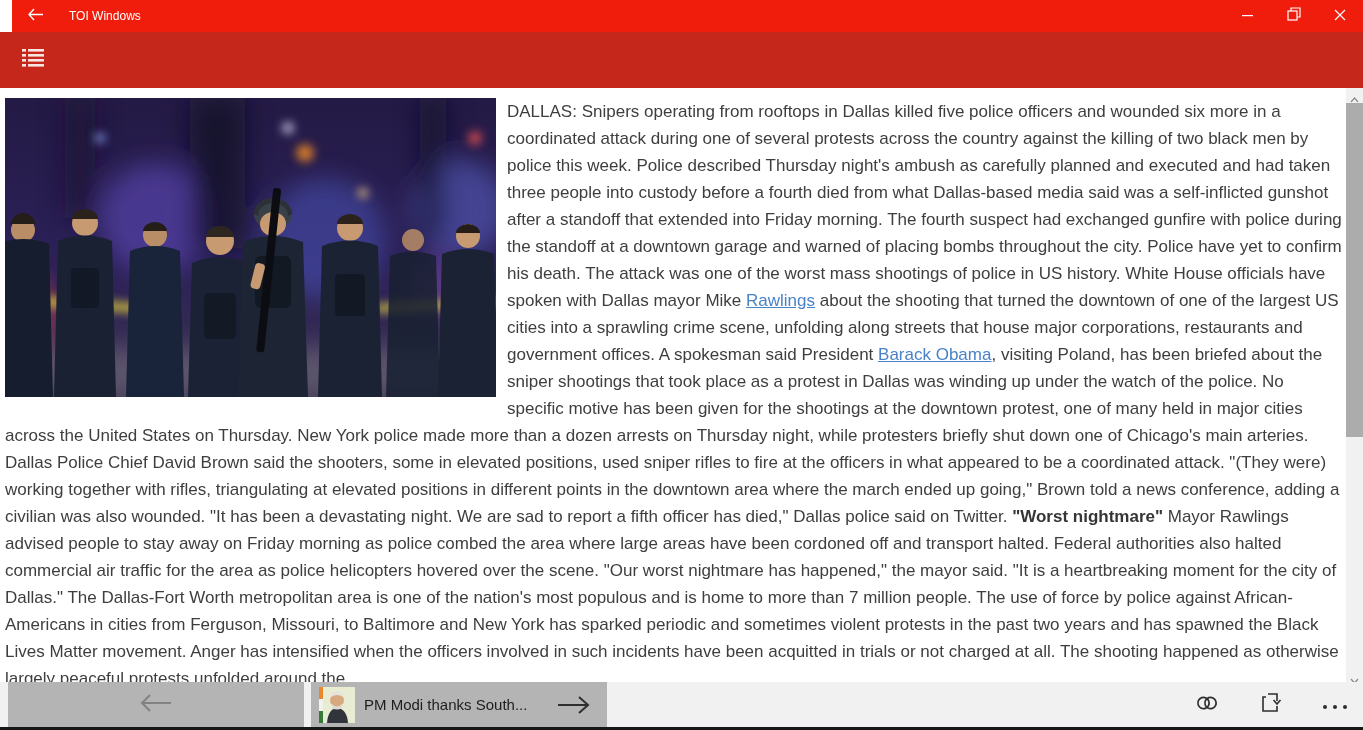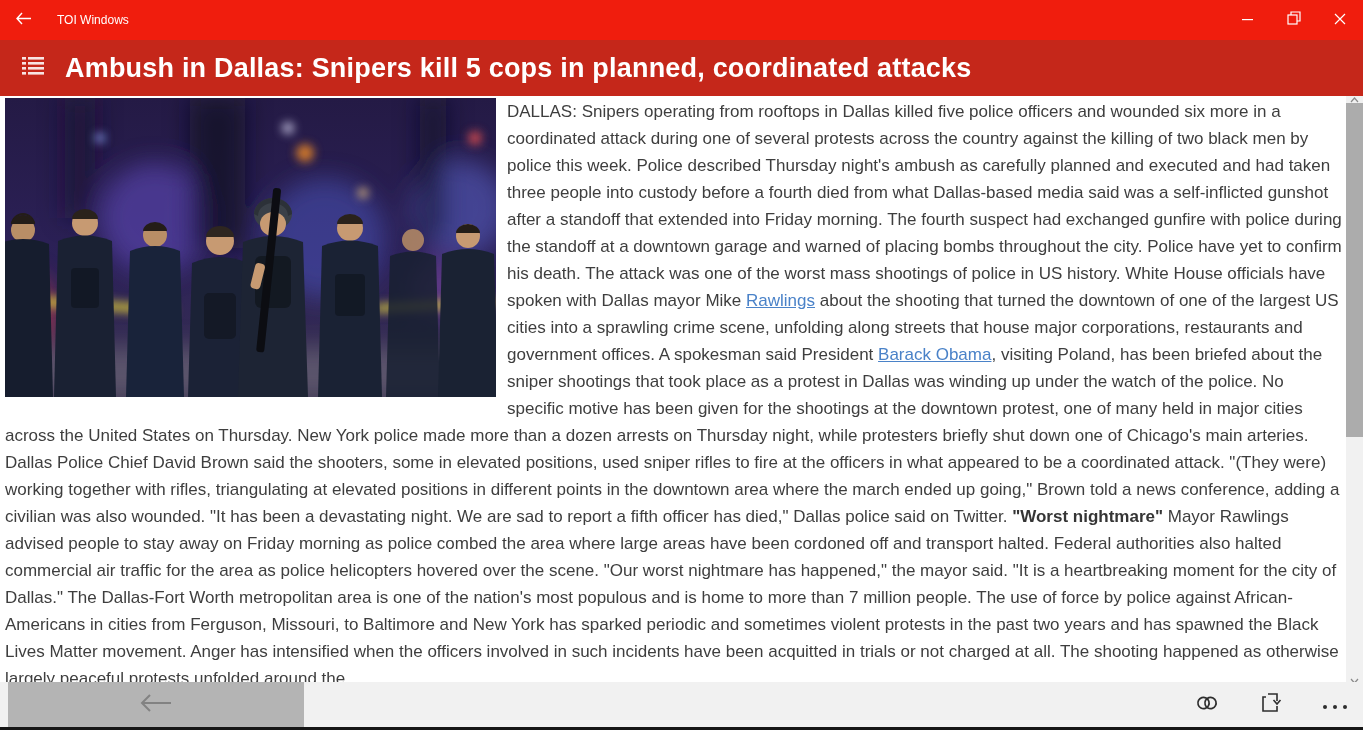--- a/index.html
+++ b/index.html
@@ -2,22 +2,22 @@
 <html><head>
 <meta charset="utf-8">
 <style>
   html,body{margin:0;padding:0;}
   body{
     width:1363px;height:730px;overflow:hidden;position:relative;
     font-family:"Liberation Sans", sans-serif;background:#ffffff;
   }
   
   .titlebar{
-    height:40px;background:#F01D0D;display:flex;align-items:center;color:#fff;
-    position:relative;z-index:30;
+    height:32px;background:#F01D0D;display:flex;align-items:center;color:#fff;
+    position:relative;z-index:30;margin-left:12px;
   }
   .tb-back{width:46px;height:32px;display:flex;align-items:center;justify-content:center;cursor:pointer;}
   .tb-title{font-size:12px;margin-left:11px;color:#fff;}
   .tb-spacer{flex:1;}
   .tb-btn{width:46px;height:32px;display:flex;align-items:center;justify-content:center;cursor:pointer;}
   
   .header{
     height:56px;background:#C5271A;display:flex;align-items:center;
     position:relative;z-index:30;
   }
@@ -114,21 +114,20 @@
           <rect x="0" y="7" width="4" height="2.6"></rect>
             <rect x="6" y="7" width="16" height="2.6"></rect>
           <rect x="0" y="12" width="4" height="2.6"></rect>
             <rect x="6" y="12" width="16" height="2.6"></rect>
           <rect x="0" y="17" width="4" height="2.6"></rect>
             <rect x="6" y="17" width="16" height="2.6"></rect>
         </g>
       </svg>
     </span>
   </div>
-  <div class="headline">Ambush in Dallas: Snipers kill 5 cops in planned, coordinated attacks</div>
 </div>
 
 <div class="content">
   <div class="photo" aria-label="Night scene of Dallas police officers in dark uniforms standing in a line, one central officer in helmet holding a rifle, yellow police tape and blurred purple city lights behind">
     <svg width="491" height="299" viewBox="0 0 491 299" preserveAspectRatio="none">
       <defs>
         <linearGradient id="night" x1="0" y1="0" x2="0" y2="1">
           <stop offset="0" stop-color="#241a45"></stop>
             <stop offset="0.55" stop-color="#2c2158"></stop>
             <stop offset="1" stop-color="#3a3350"></stop>
@@ -237,20 +236,40 @@
 </div>
 
 <div class="bottombar">
   <div class="nav-panel nav-prev">
     <span>
       <svg width="36" height="22" viewBox="0 0 36 22">
           <path d="M12 3 L4 11 L12 19 M4 11 H33" stroke="#828282" stroke-width="2" fill="none"></path>
         </svg>
     </span>
   </div>
+  <div class="nav-panel nav-next">
+    <span class="next-thumb">
+      <svg width="36" height="36" viewBox="0 0 36 36">
+        <rect width="36" height="36" fill="#e8ecd2"></rect>
+        <rect x="0" y="0" width="4" height="12" fill="#e8882a"></rect>
+        <rect x="0" y="12" width="4" height="12" fill="#f2f2ee"></rect>
+        <rect x="0" y="24" width="4" height="12" fill="#3a7a38"></rect>
+        <path d="M8 36 Q9 22 18 21 Q28 22 29 36 Z" fill="#32343c"></path>
+        <circle cx="18" cy="13" r="7" fill="#d8a87e"></circle>
+        <path d="M11 11 a7 7 0 0 1 14 0 l-1 -1 q-6 -4 -12 0 z" fill="#e6e3dd"></path>
+        <path d="M13 17 q5 5 10 0 l0 4 q-5 3 -10 0 z" fill="#dedbd4"></path>
+      </svg>
+    </span>
+    <span class="next-title">PM Modi thanks South...</span>
+    <span class="next-arrow">
+      <svg width="36" height="24" viewBox="0 0 36 24">
+          <path d="M24 4 L33 12 L24 20 M33 12 H3" stroke="#2e2e2e" stroke-width="2" fill="none"></path>
+        </svg>
+    </span>
+  </div>
   <div class="bar-icons">
     <div class="bar-icon">
       <span>
         <svg width="24" height="20" viewBox="0 0 24 20" fill="none" stroke="#2e2e2e" stroke-width="1.7">
           <circle cx="8.5" cy="10" r="5.6" transform="rotate(-18 8.5 10)"></circle>
           <circle cx="15.5" cy="10" r="5.6" transform="rotate(-18 15.5 10)"></circle>
         </svg>
       </span>
     </div>
     <div class="bar-icon">

